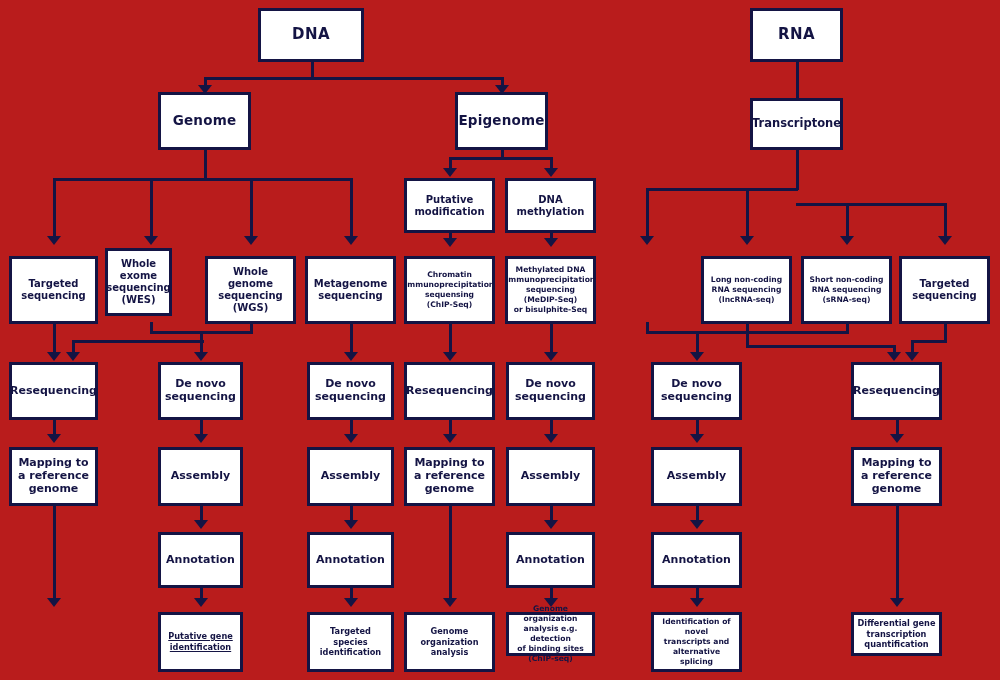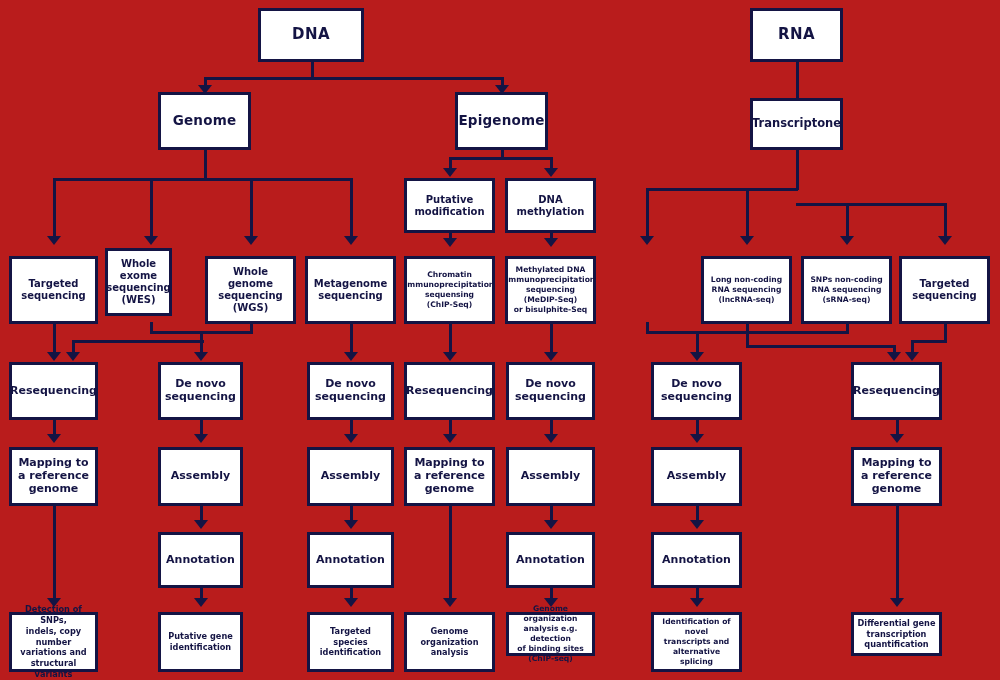--- a/index.html
+++ b/index.html
@@ -209,21 +209,21 @@
 sequensing
 (ChIP-Seq)</div>
   <div class="node t-tech-sm" style="left:505px;top:256px;width:91px;height:68px;">Methylated DNA
 immunoprecipitation
 sequencing
 (MeDIP-Seq)
 or bisulphite-Seq</div>
   <div class="node t-tech-sm" style="left:701px;top:256px;width:91px;height:68px;">Long non-coding
 RNA sequencing
 (lncRNA-seq)</div>
-  <div class="node t-tech-sm" style="left:801px;top:256px;width:91px;height:68px;">SNPs non-coding
+  <div class="node t-tech-sm" style="left:801px;top:256px;width:91px;height:68px;">Short non-coding
 RNA sequencing
 (sRNA-seq)</div>
   <div class="node t-tech" style="left:899px;top:256px;width:91px;height:68px;">Targeted
 sequencing</div>
 
   <div class="node t-stage" style="left:9px;top:362px;width:89px;height:58px;">Resequencing</div>
   <div class="node t-stage" style="left:158px;top:362px;width:85px;height:58px;">De novo
 sequencing</div>
   <div class="node t-stage" style="left:307px;top:362px;width:87px;height:58px;">De novo
 sequencing</div>
@@ -246,25 +246,21 @@
   <div class="node t-stage" style="left:651px;top:447px;width:91px;height:59px;">Assembly</div>
   <div class="node t-stage" style="left:851px;top:447px;width:91px;height:59px;">Mapping to
 a reference
 genome</div>
 
   <div class="node t-stage" style="left:158px;top:532px;width:85px;height:56px;">Annotation</div>
   <div class="node t-stage" style="left:307px;top:532px;width:87px;height:56px;">Annotation</div>
   <div class="node t-stage" style="left:506px;top:532px;width:89px;height:56px;">Annotation</div>
   <div class="node t-stage" style="left:651px;top:532px;width:91px;height:56px;">Annotation</div>
 
-  <div class="node t-out" style="left:9px;top:612px;width:89px;height:60px;">Detection of SNPs,
-indels, copy number
-variations and
-structural variants</div>
-  <div class="node t-out" style="left:158px;top:612px;width:85px;height:60px;">Putative gene
+  <div class="node t-out" style="left:158px;top:612px;width:85px;height:60px;text-decoration:underline;">Putative gene
 identification</div>
   <div class="node t-out" style="left:307px;top:612px;width:87px;height:60px;">Targeted species
 identification</div>
   <div class="node t-out" style="left:404px;top:612px;width:91px;height:60px;">Genome
 organization
 analysis</div>
   <div class="node t-out-sm" style="left:506px;top:612px;width:89px;height:44px;">Genome organization
 analysis e.g. detection
 of binding sites
 (ChIP-seq)</div>

